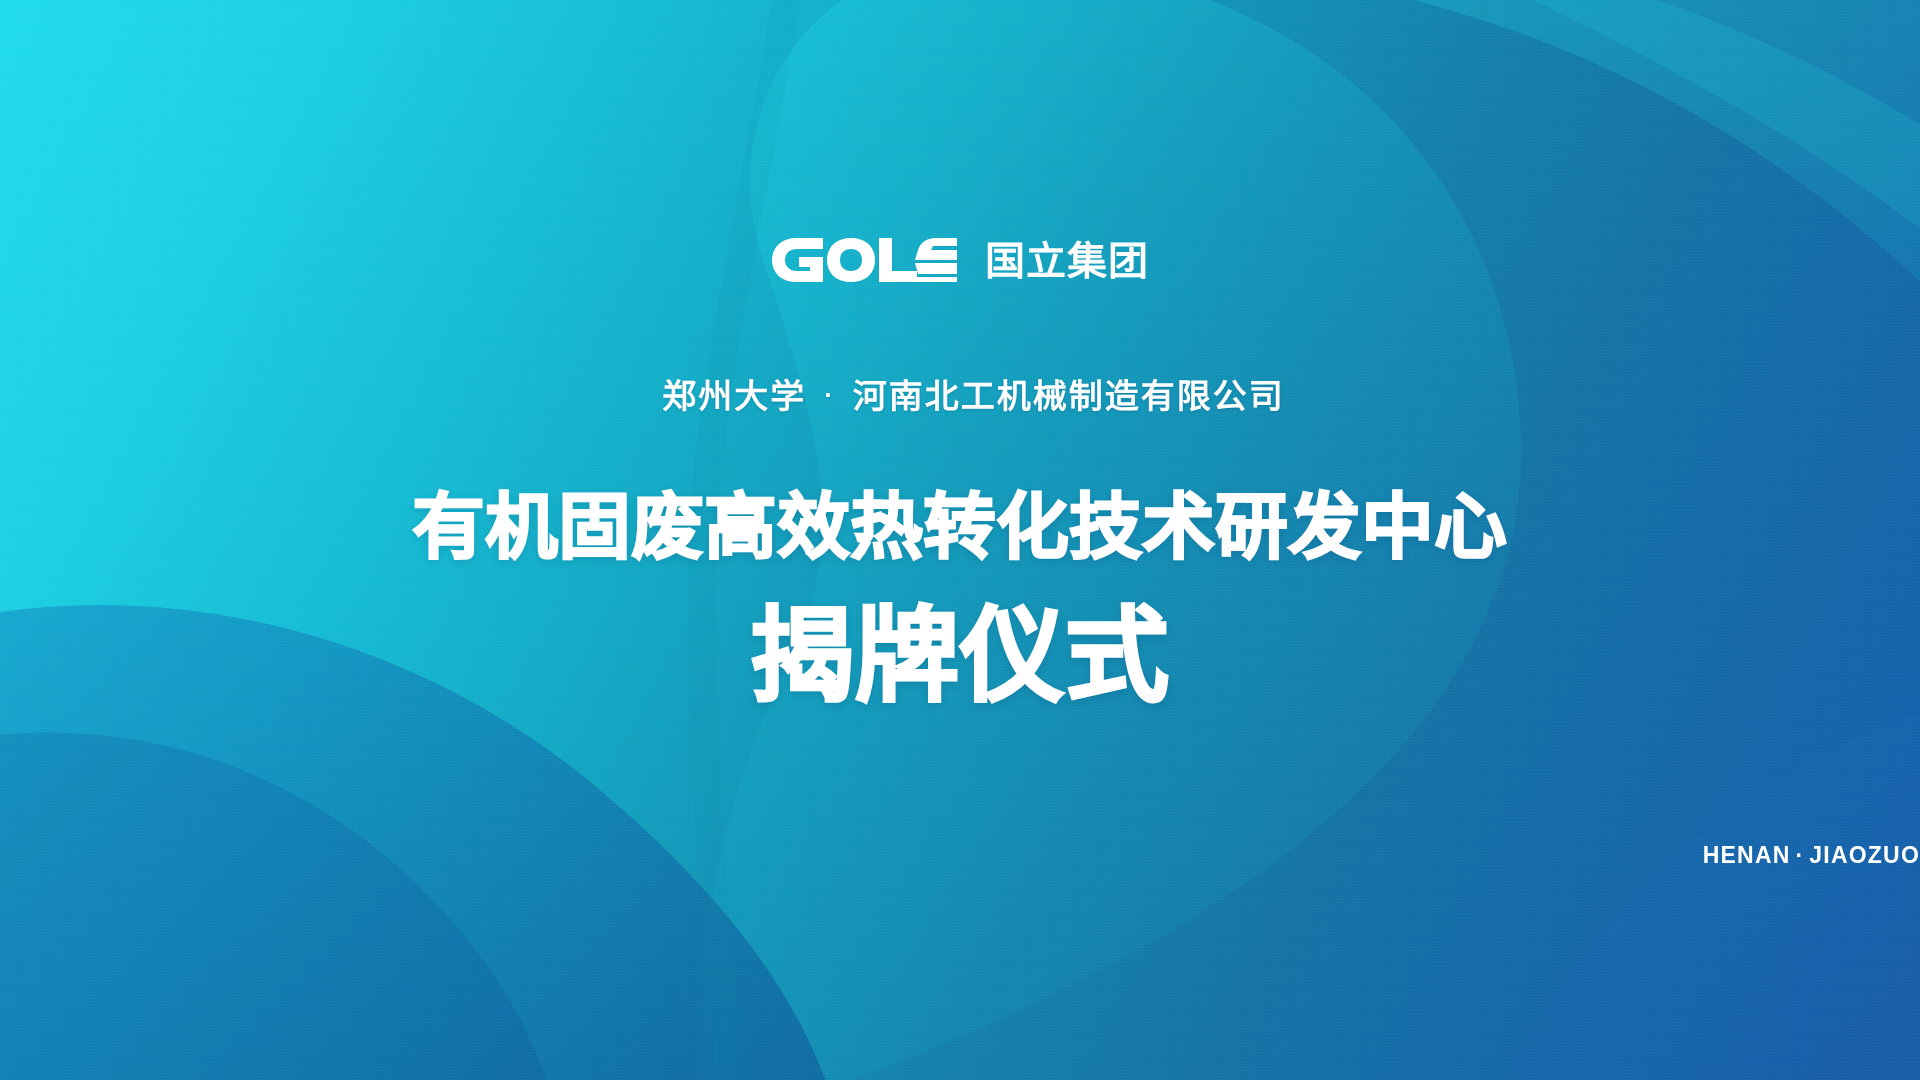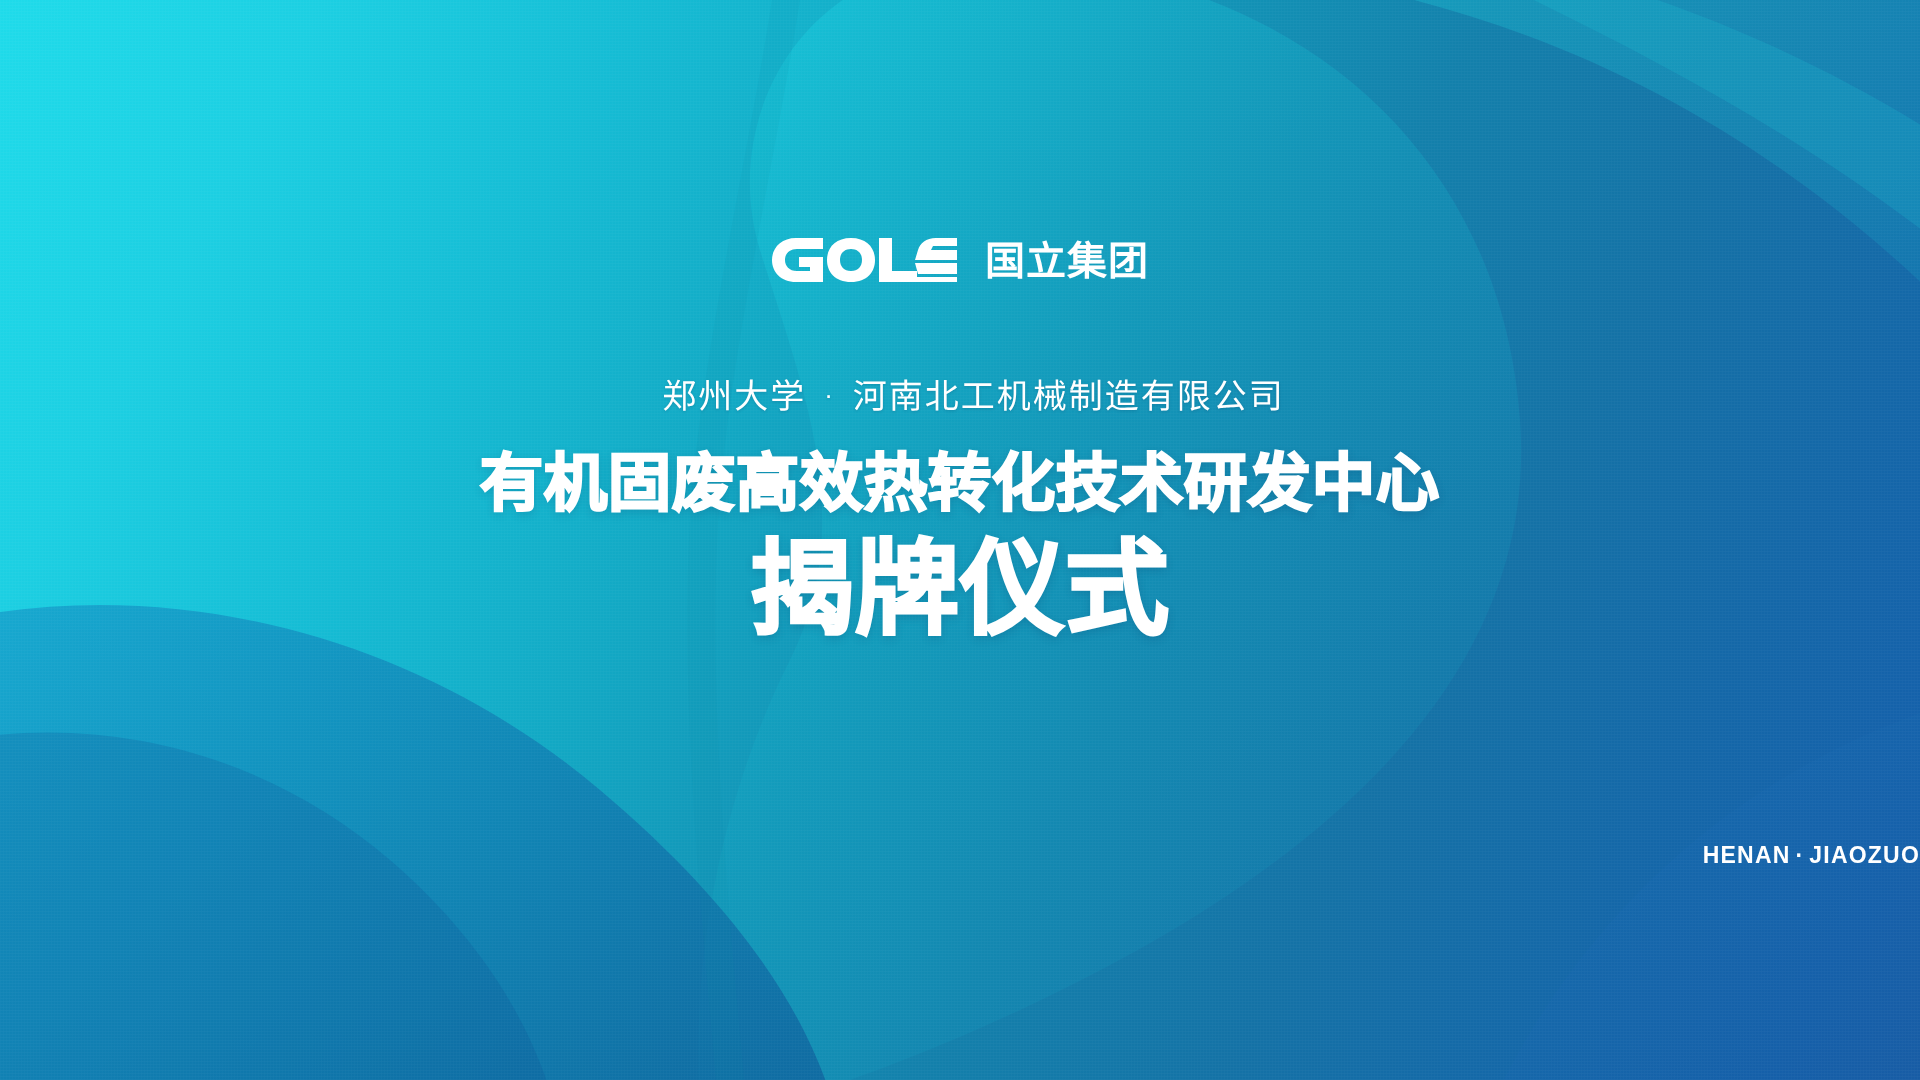--- a/index.html
+++ b/index.html
@@ -93,21 +93,21 @@
 
   
   .subtitle {
     position: absolute;
     top: 374px;
     left: 0;
     right: 1px;
     text-align: center;
     color: #ffffff;
     font-size: 34px;
-    font-weight: 400;
+    font-weight: 700;
     letter-spacing: 2px;
     line-height: 1.3;
     white-space: nowrap;
     text-shadow: 0 1px 3px rgba(0, 40, 80, .18);
     padding-left: 28px;
   }
   .subtitle .sep {
     display: inline-block;
     padding: 0 18px;
     font-size: 26px;
@@ -122,28 +122,29 @@
     right: 0;
     text-align: center;
     color: #ffffff;
     font-weight: 900;
     line-height: 1.12;
     letter-spacing: 1px;
     text-shadow: 0 3px 10px rgba(0, 45, 90, .22);
   }
   .headline-l1 {
     display: block;
-    font-size: 63px;
-    white-space: nowrap;
+    font-size: 72px;
+    white-space: nowrap;
+    margin-top: 39px;
     -webkit-text-stroke: 2.5px #ffffff;
   }
   .headline-l2 {
     display: block;
     font-size: 104px;
-    margin-top: 12px;
+    margin-top: 30px;
     white-space: nowrap;
     -webkit-text-stroke: 2.5px #ffffff;
   }
 
   
   .footer-loc {
     position: absolute;
     top: 842px;
     left: 0;
     right: 0;

